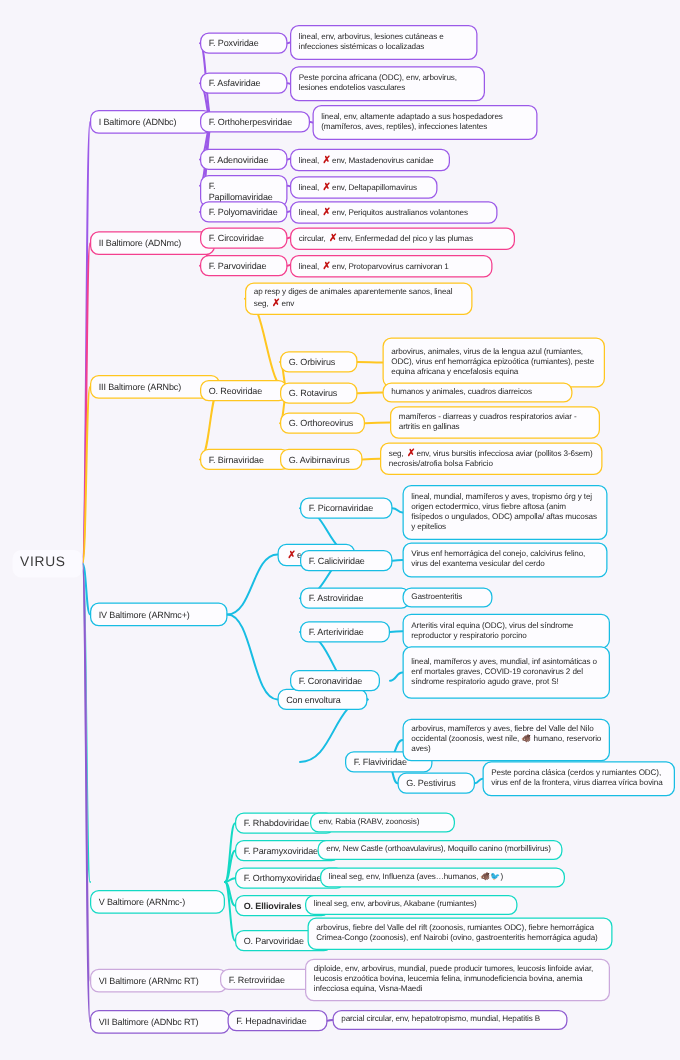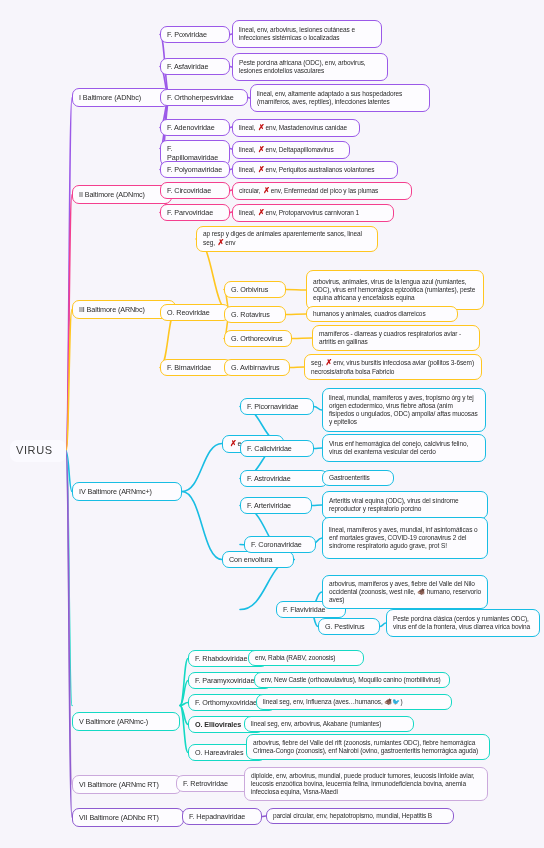--- a/index.html
+++ b/index.html
@@ -241,21 +241,21 @@
       </div>
       <div class="node lbl c-cyan" style="left: 222px; top: 551px; width: 72px; min-height: 17px;">
         <span class="txt">Con envoltura</span>
       </div>
       <div class="node lbl c-cyan" style="left: 240px; top: 497px; width: 72px; min-height: 17px;">
         <span class="txt">F. Arteriviridae</span>
       </div>
       <div class="node det c-cyan" style="left: 322px; top: 491px; width: 166px; min-height: 28px;">
         <span class="txt">Arteritis viral equina (ODC), virus del síndrome reproductor y respiratorio porcino</span>
       </div>
-      <div class="node lbl c-cyan" style="left: 244px; top: 536px; width: 72px; min-height: 17px;">
+      <div class="node lbl c-cyan" style="left: 232px; top: 536px; width: 72px; min-height: 17px;">
         <span class="txt">F. Coronaviridae</span>
       </div>
       <div class="node det c-cyan" style="left: 322px; top: 517px; width: 166px; min-height: 42px;">
         <span class="txt">lineal, mamíferos y aves, mundial, inf asintomáticas o enf mortales graves, COVID-19 coronavirus 2 del síndrome respiratorio agudo grave, prot S!</span>
       </div>
       <div class="node lbl c-cyan" style="left: 240px; top: 601px; width: 70px; min-height: 17px; margin-left: 36px;">
         <span class="txt">F. Flaviviridae</span>
       </div>
       <div class="node det c-cyan" style="left: 322px; top: 575px; width: 166px; min-height: 34px;">
         <span class="txt">arbovirus, mamíferos y aves, fiebre del Valle del Nilo occidental (zoonosis, west nile, 🐗 humano, reservorio aves)</span>
@@ -287,21 +287,21 @@
       <div class="node det c-teal" style="left: 256px; top: 694px; width: 196px; min-height: 16px;">
         <span class="txt">lineal seg, env, Influenza (aves…humanos, 🐗🐦)</span>
       </div>
       <div class="node lbl c-teal" style="left: 188px; top: 716px; width: 76px; min-height: 17px; font-weight: bold;">
         <span class="txt">O. Elliovirales</span>
       </div>
       <div class="node det c-teal" style="left: 244px; top: 716px; width: 170px; min-height: 16px;">
         <span class="txt">lineal seg, env, arbovirus, Akabane (rumiantes)</span>
       </div>
       <div class="node lbl c-teal" style="left: 188px; top: 744px; width: 78px; min-height: 17px;">
-        <span class="txt">O. Hareavirales</span>
+        <span class="txt">O. Parvoviridae</span>
       </div>
       <div class="node det c-teal" style="left: 246px; top: 734px; width: 244px; min-height: 26px;">
         <span class="txt">arbovirus, fiebre del Valle del rift (zoonosis, rumiantes ODC), fiebre hemorrágica Crimea-Congo (zoonosis), enf Nairobi (ovino, gastroenteritis hemorrágica aguda)</span>
       </div>
       <div class="node lbl c-lav" style="left: 72px; top: 775px; width: 110px; min-height: 19px;">
         <span class="txt">VI Baltimore (ARNmc RT)</span>
       </div>
       <div class="node lbl c-lav" style="left: 176px; top: 775px; width: 76px; min-height: 17px;">
         <span class="txt">F. Retroviridae</span>
       </div>

